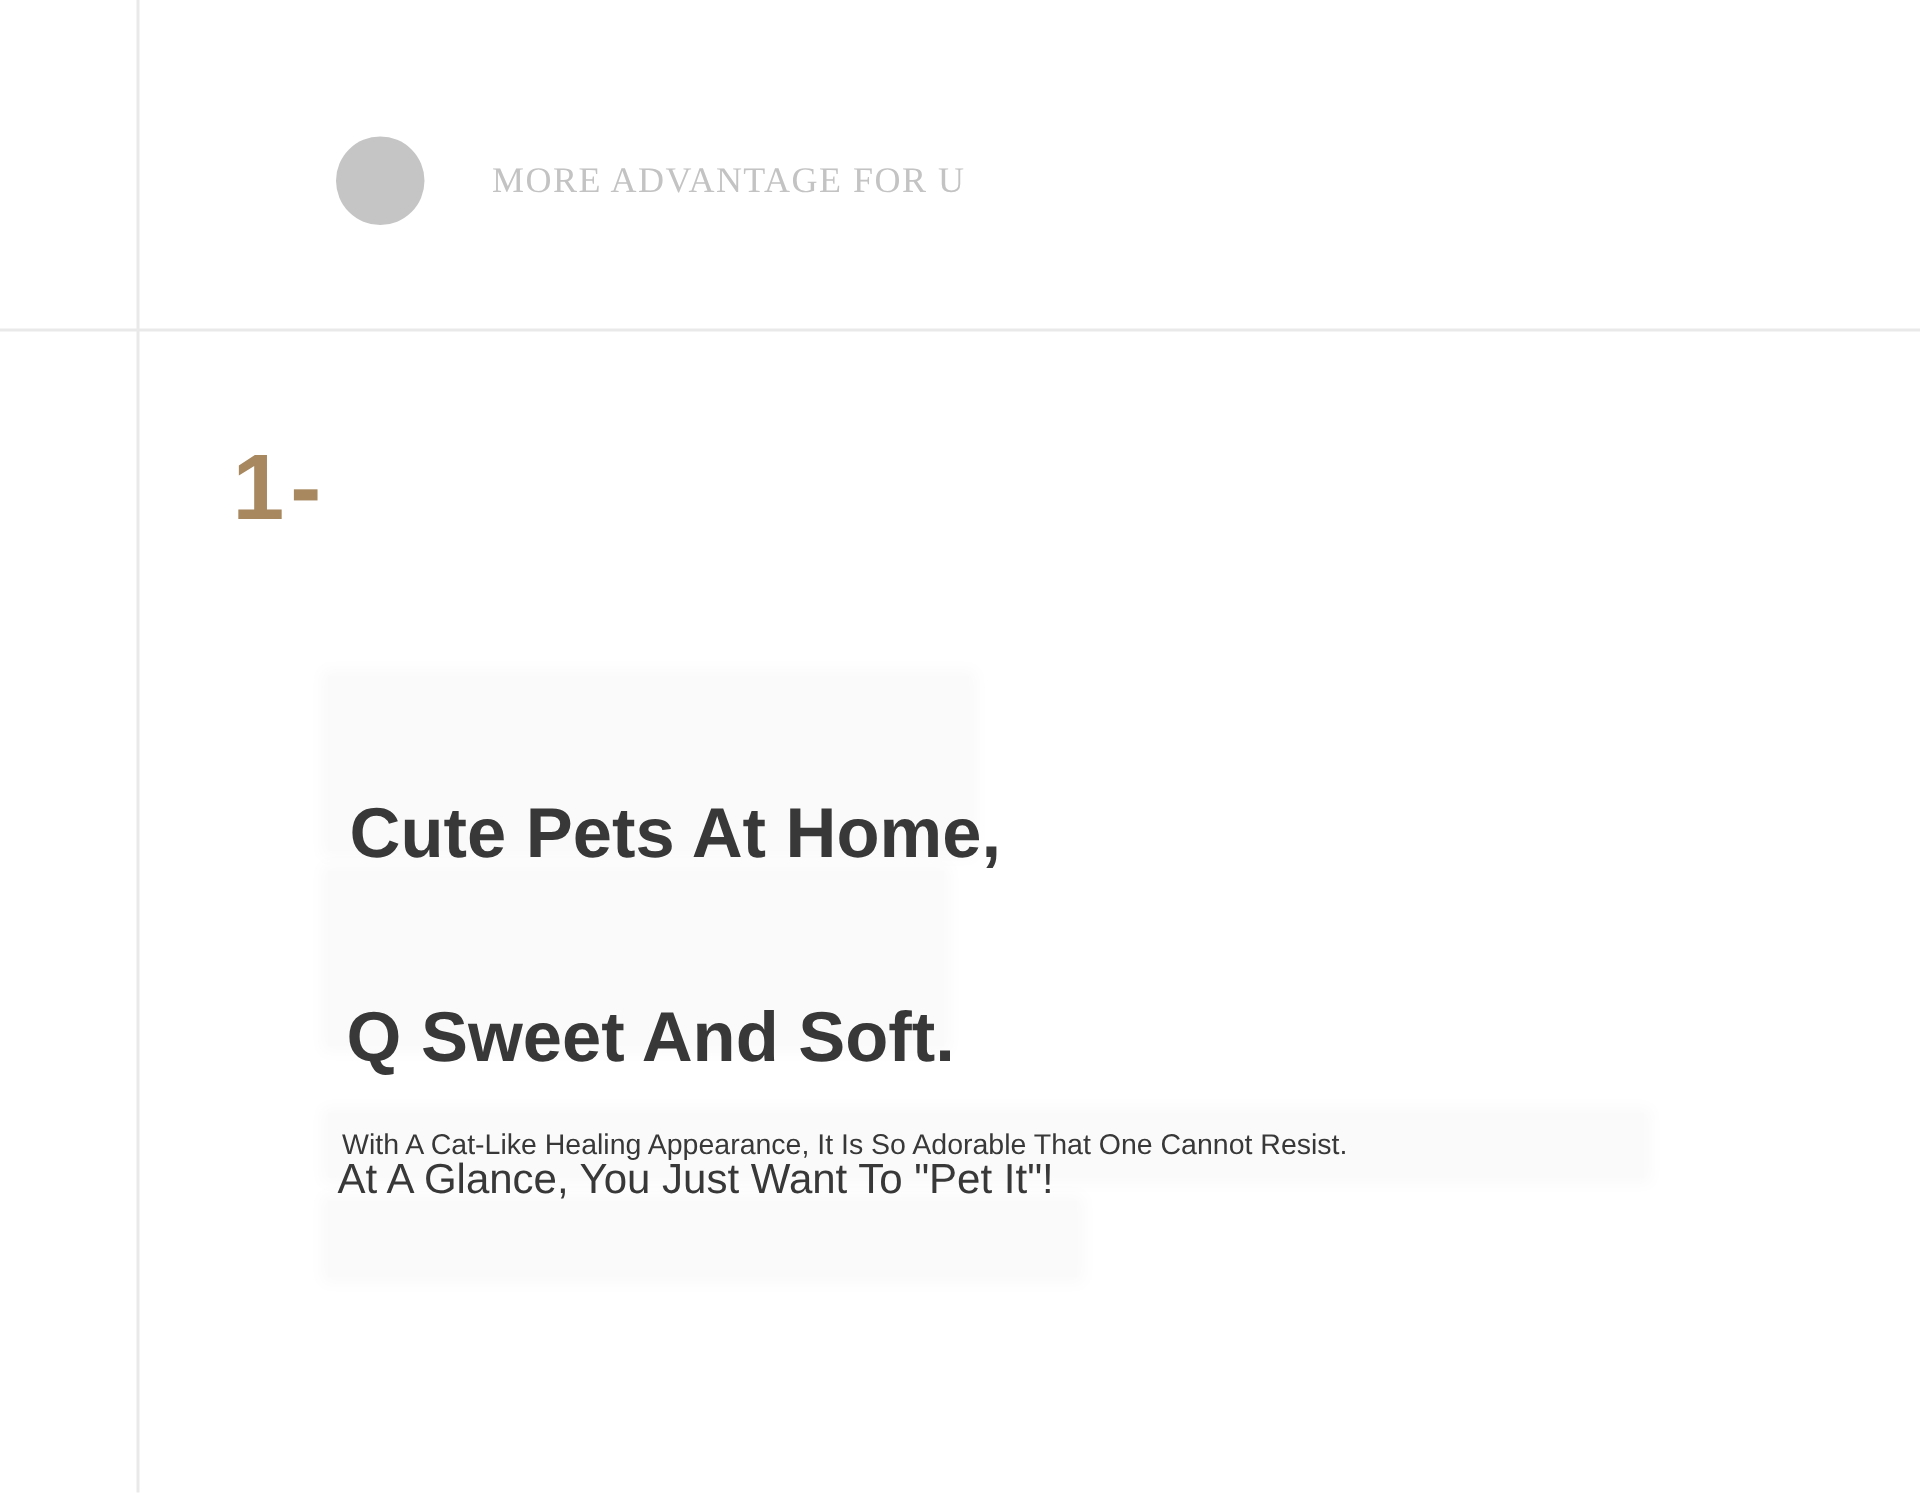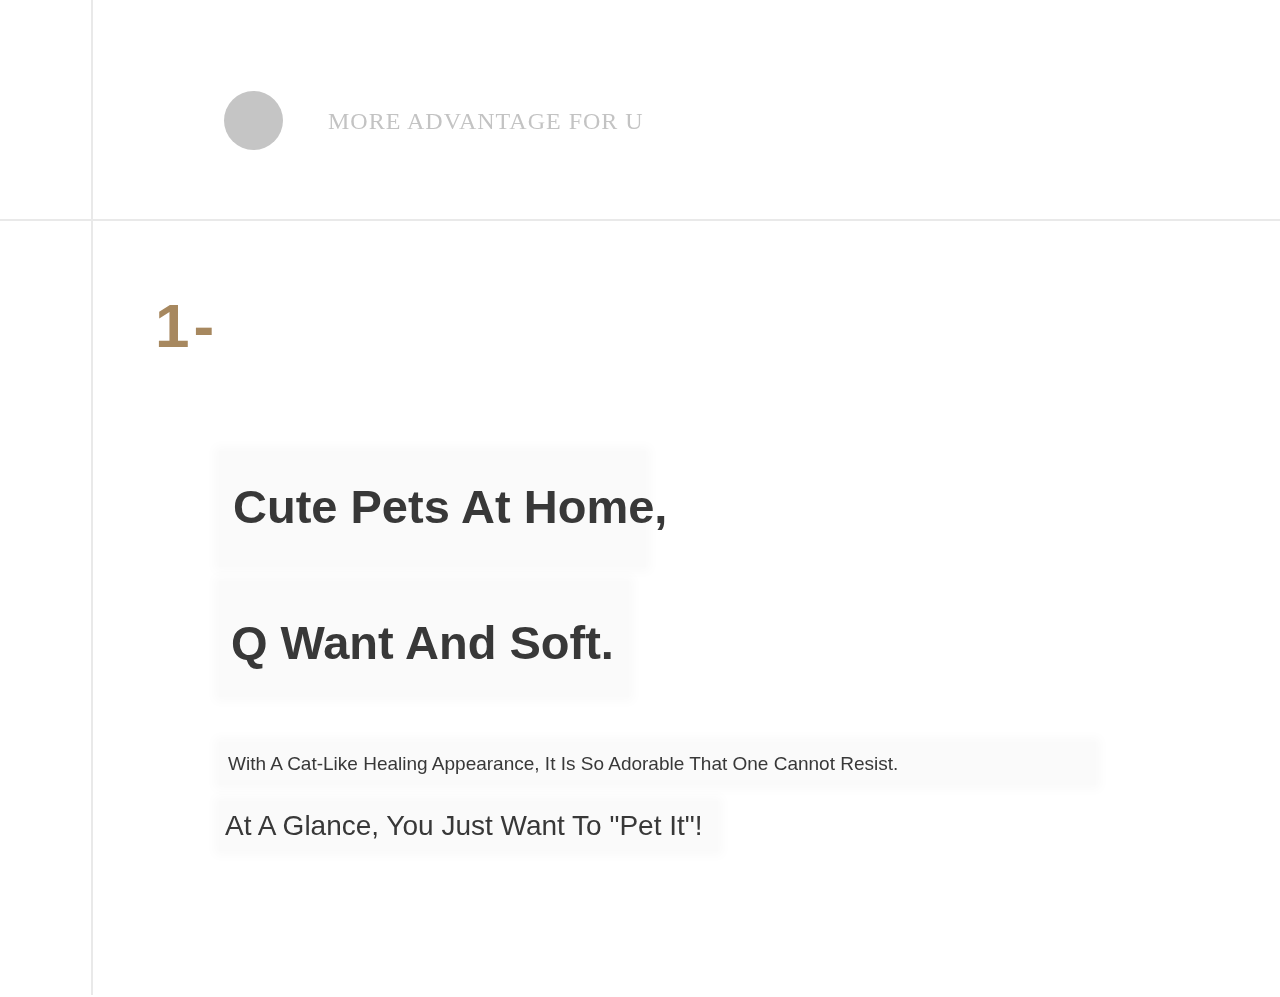--- a/index.html
+++ b/index.html
@@ -47,31 +47,31 @@
   
   .hl{position:absolute;background:var(--highlight);box-shadow:0 0 10px 5px var(--highlight);}
   .hl-1{left:219px;top:451px;width:427px;height:116px;}
   .hl-2{left:219px;top:581px;width:410px;height:116px;}
   .hl-3{left:219px;top:742px;width:877px;height:43px;}
   .hl-4{left:219px;top:801px;width:499px;height:50px;}
 
   
   .heading{
     position:absolute;font-weight:700;color:var(--heading-text);
-    font-size:47px;line-height:52px;white-space:nowrap;
+    font-size:47px;line-height:52px;white-space:nowrap;margin-top:48px;
   }
   .heading-1{left:233px;top:481px;}
   .heading-2{left:231px;top:617px;}
 
   
   .body-line{
     position:absolute;color:var(--heading-text);white-space:nowrap;font-weight:400;
   }
   .body-1{left:228px;top:750px;font-size:19px;line-height:27px;}
-  .body-2{left:225px;top:809px;font-size:28px;line-height:33px;}
+  .body-2{left:225px;top:769px;font-size:28px;line-height:33px;}
 </style>
 </head>
 <body>
 
 <div class="page">
 
   <div class="v-divider"></div>
   <div class="h-divider"></div>
 
   <header>
@@ -82,20 +82,20 @@
   <main>
     <div class="section-number">1-</div>
 
     <div class="hl hl-1"></div>
     <div class="hl hl-2"></div>
     <div class="hl hl-3"></div>
     <div class="hl hl-4"></div>
 
     <h1 class="heading heading-1">Cute Pets At Home,</h1>
 
-    <h1 class="heading heading-2">Q Want And Soft.</h1>
+    <h1 class="heading heading-2">Q Sweet And Soft.</h1>
 
     <p class="body-line body-1">With A Cat-Like Healing Appearance, It Is So Adorable That One Cannot Resist.</p>
 
     <p class="body-line body-2">At A Glance, You Just Want To "Pet It"!</p>
   </main>
 
 </div>
 
 </body></html>

